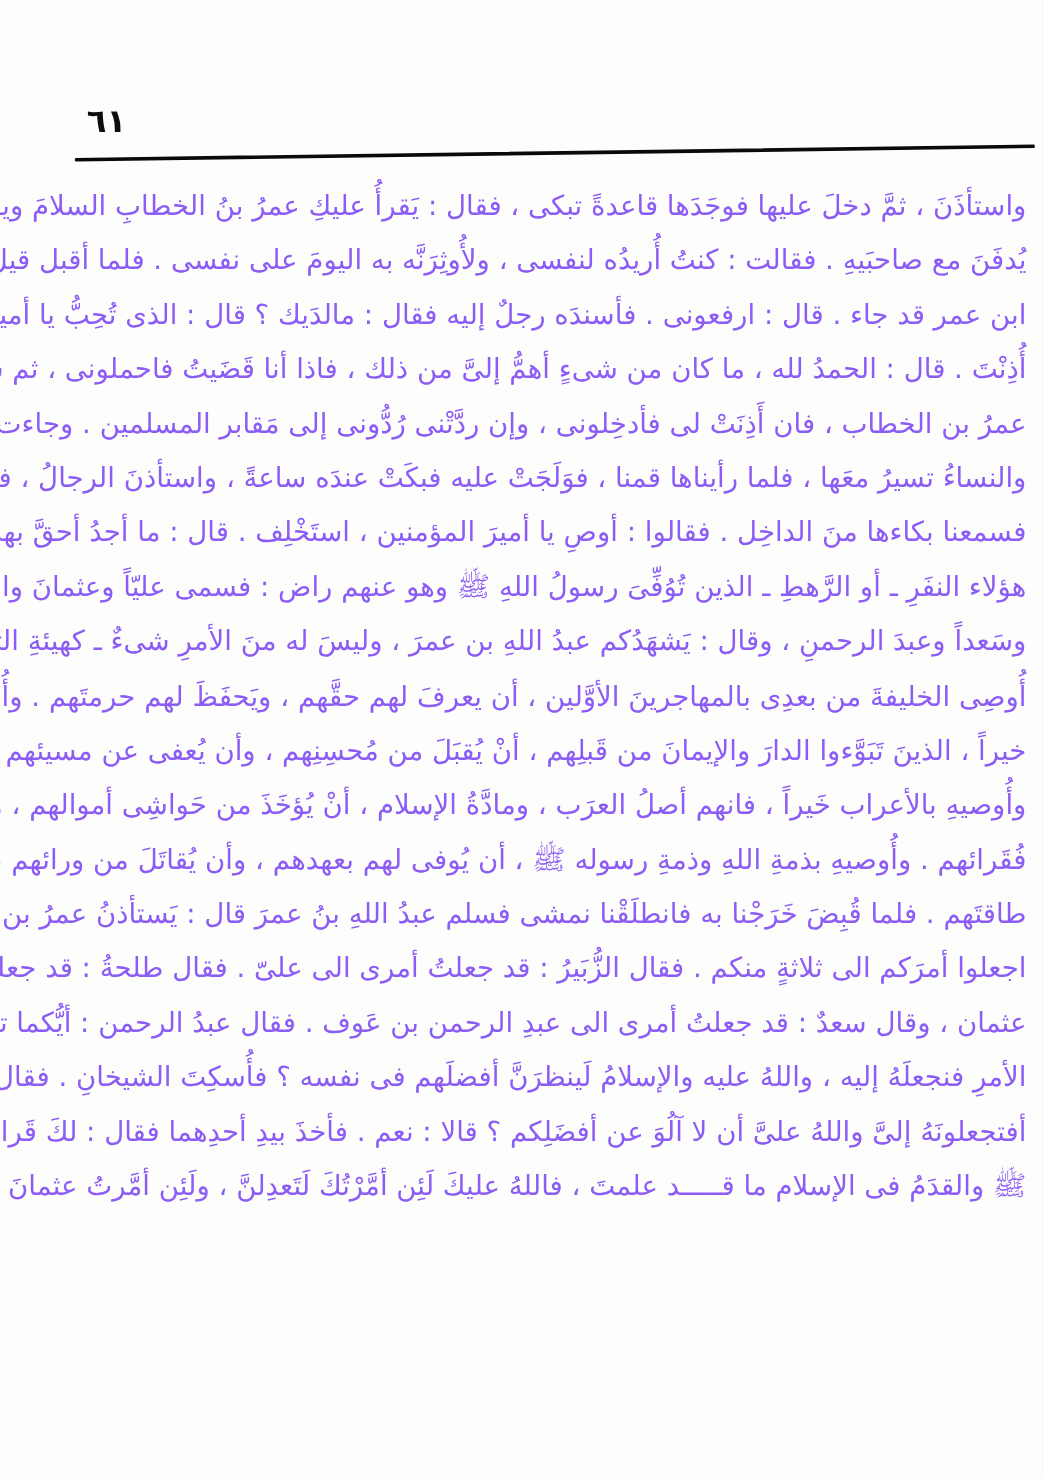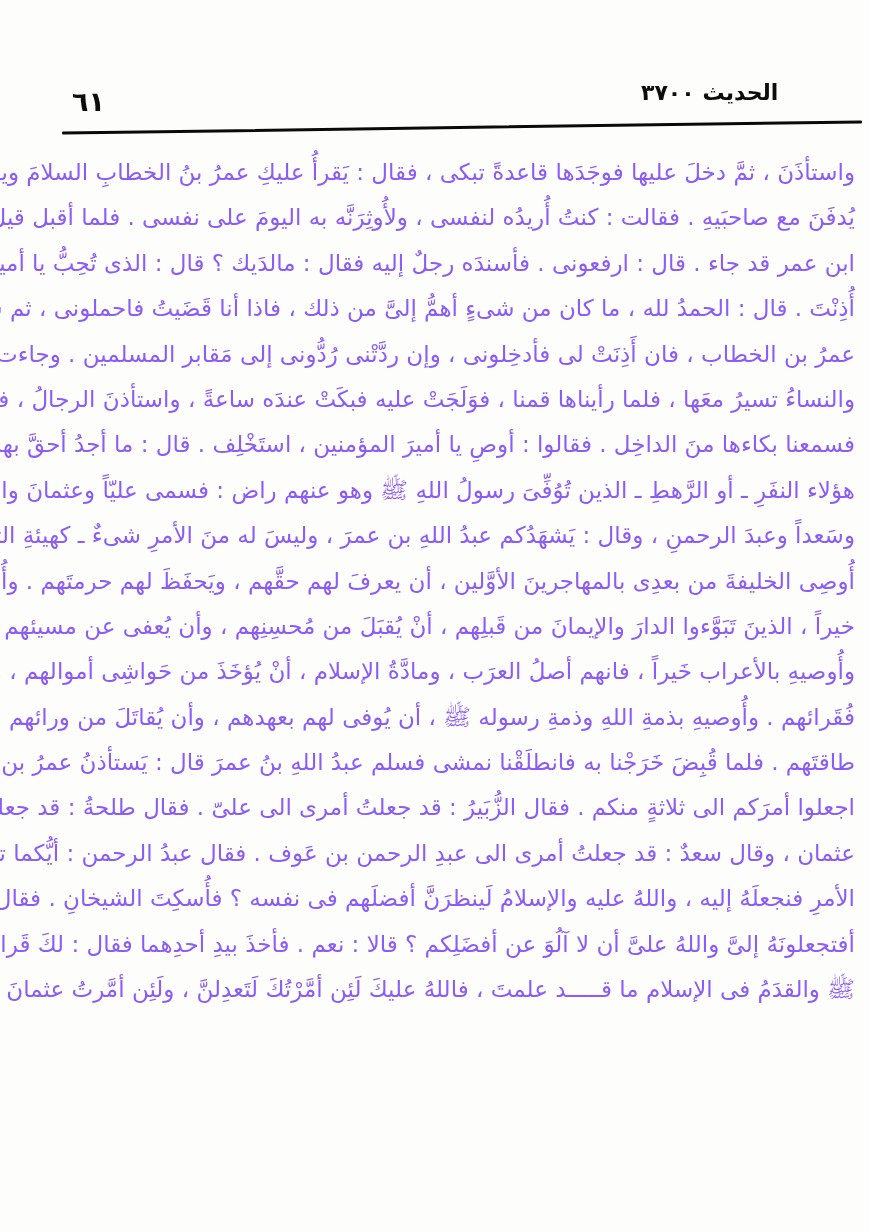--- a/index.html
+++ b/index.html
@@ -70,21 +70,20 @@
     overflow: visible;
   }
 </style>
 </head>
 <body>
 
 <div class="sheet">
 
   <div class="page-number">٦١</div>
 
-  <div class="hadith-label">الحديث ٣٧٠٠</div>
 
   <div class="rule"></div>
 
   <div class="body-text">
       <p class="text-line">واستأذَنَ ، ثمَّ دخلَ عليها فوجَدَها قاعدةً تبكى ، فقال : يَقرأُ عليكِ عمرُ بنُ الخطابِ السلامَ ويستأذِنُ أن</p>
       <p class="text-line">يُدفَنَ مع صاحبَيهِ . فقالت : كنتُ أُريدُه لنفسى ، ولأُوثِرَنَّه به اليومَ على نفسى . فلما أقبل قيل : هذا عبدُ الله</p>
       <p class="text-line">ابن عمر قد جاء . قال : ارفعونى . فأسندَه رجلٌ إليه فقال : مالدَيك ؟ قال : الذى تُحِبُّ يا أميرَ المؤمنين ،</p>
       <p class="text-line">أُذِنْتَ . قال : الحمدُ لله ، ما كان من شىءٍ أهمُّ إلىَّ من ذلك ، فاذا أنا قَضَيتُ فاحملونى ، ثم سلمْ فقل : يستأذنُ</p>
       <p class="text-line">عمرُ بن الخطاب ، فان أَذِنَتْ لى فأدخِلونى ، وإن ردَّتْنى رُدُّونى إلى مَقابر المسلمين . وجاءت أمُّ المؤمنين حفصةُ</p>
       <p class="text-line">والنساءُ تسيرُ معَها ، فلما رأيناها قمنا ، فوَلَجَتْ عليه فبكَتْ عندَه ساعةً ، واستأذنَ الرجالُ ، فوَلَجَتْ داخلاً لهم ،</p>

